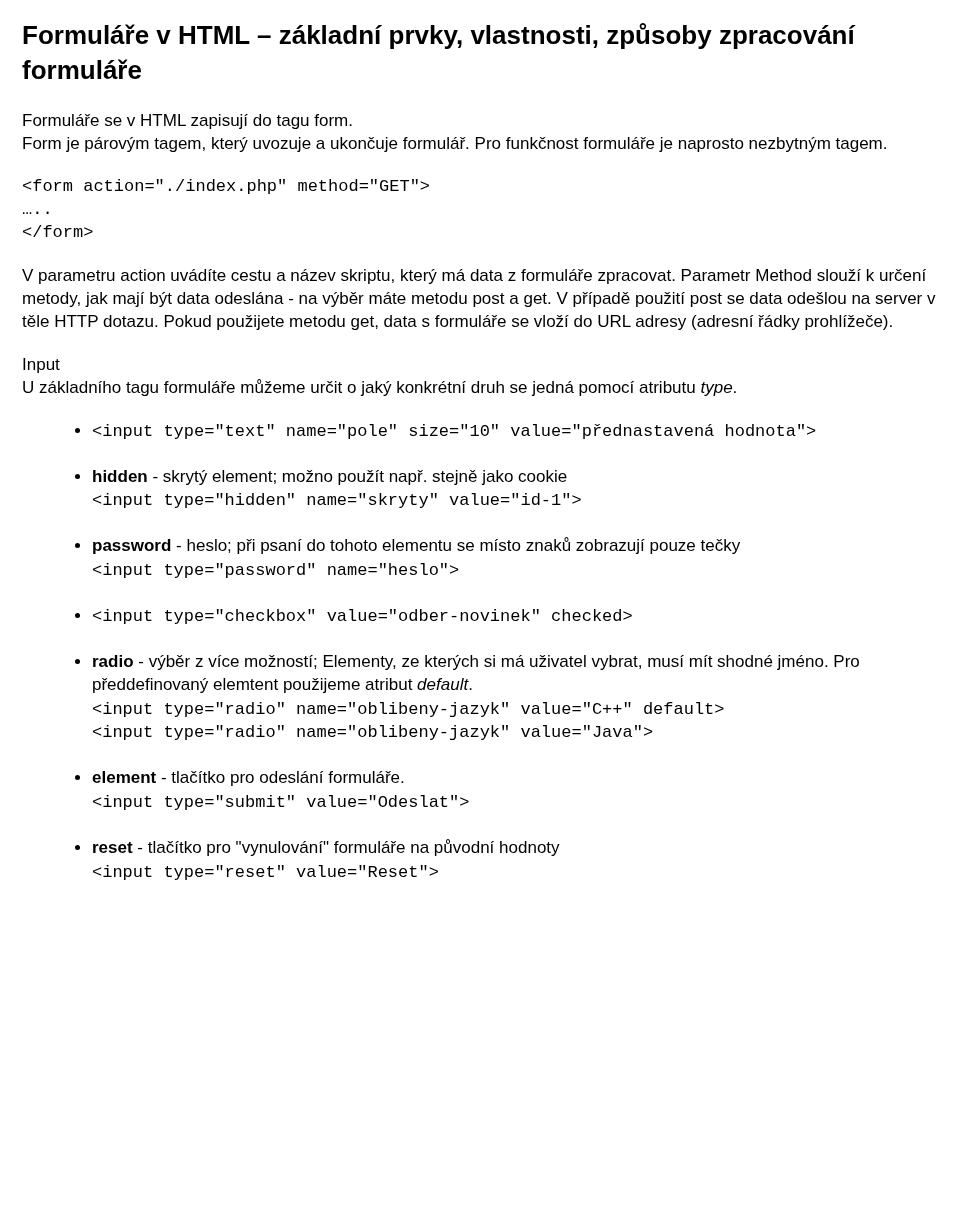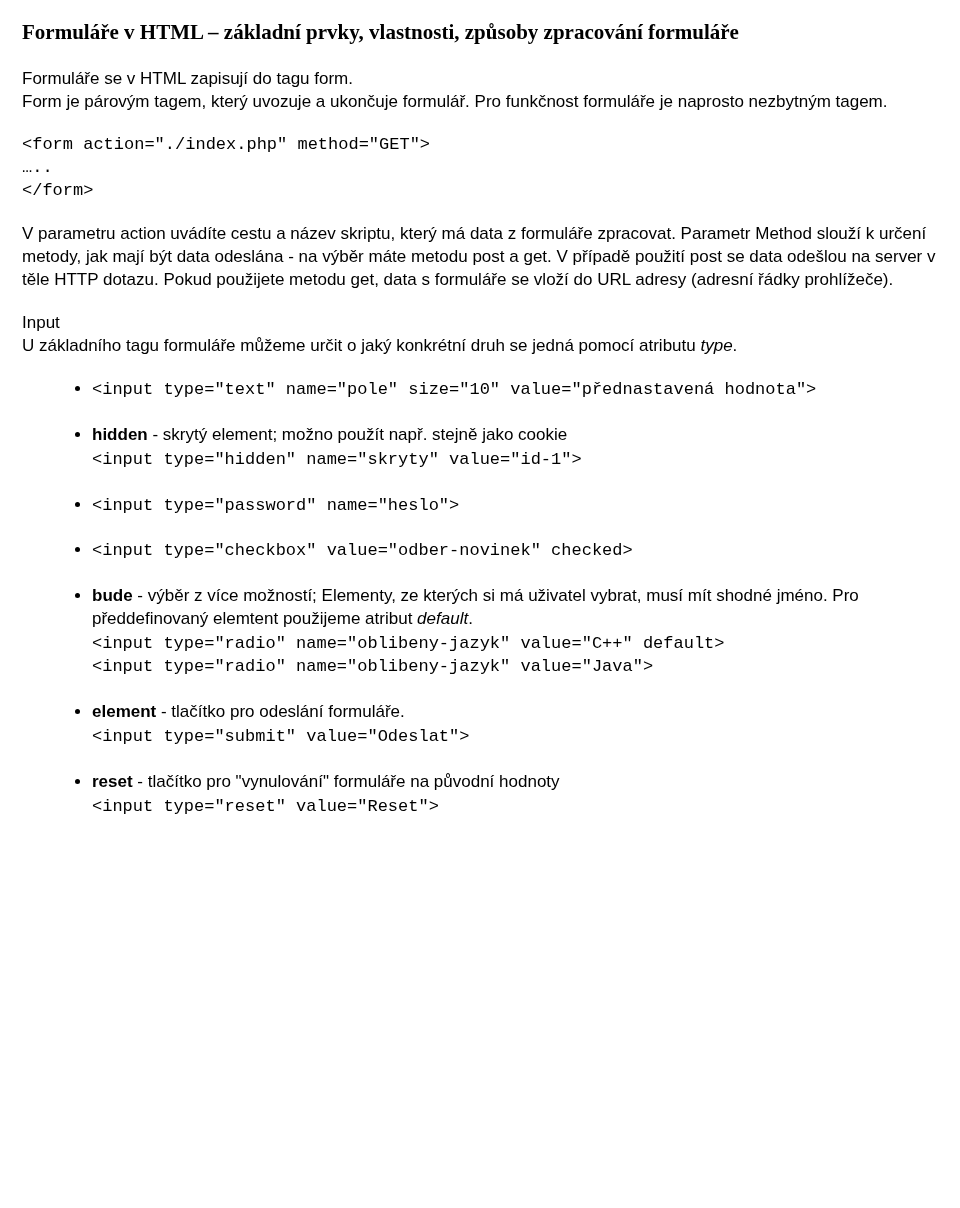--- a/index.html
+++ b/index.html
@@ -7,24 +7,23 @@
     font-size: 17px;
     line-height: 1.35;
     color: #000;
     margin: 0;
     padding: 18px 22px;
     width: 960px;
     box-sizing: border-box;
     background: #fff;
   }
   h1 {
-    font-size: 21px;
+    font-size: 26px;
     font-weight: bold;
     margin: 0 0 22px 0;
-    font-family: Liberation Serif, serif;
   }
   p { margin: 0 0 20px 0; }
   .code {
     font-family: "Courier New", Courier, monospace;
     white-space: pre;
     font-size: 17px;
     line-height: 1.35;
   }
   .underline { }
   ul.bullets {
@@ -65,30 +64,33 @@
   </li>
 
   <li>
     <div class="li-text">
       <span class="b">hidden</span><span> - skrytý element; možno použít např. stejně jako cookie</span>
     </div>
     <div class="code">&lt;input type="hidden" name="skryty" value="id-1"&gt;</div>
   </li>
 
   <li>
+    <div class="li-text">
+      <span class="b">password</span><span> - heslo; při psaní do tohoto elementu se místo znaků zobrazují pouze tečky</span>
+    </div>
     <div class="code">&lt;input type="password" name="heslo"&gt;</div>
   </li>
 
   <li>
     <div class="code">&lt;input type="checkbox" value="odber-novinek" checked&gt;</div>
   </li>
 
   <li>
     <div class="li-text">
-      <span class="b">bude</span><span> - výběr z více možností; Elementy, ze kterých si má uživatel vybrat, musí mít shodné jméno. Pro předdefinovaný elemtent použijeme atribut </span><span class="i">default</span><span>.</span>
+      <span class="b">radio</span><span> - výběr z více možností; Elementy, ze kterých si má uživatel vybrat, musí mít shodné jméno. Pro předdefinovaný elemtent použijeme atribut </span><span class="i">default</span><span>.</span>
     </div>
     <div class="code">&lt;input type="radio" name="oblibeny-jazyk" value="C++" default&gt;
 &lt;input type="radio" name="oblibeny-jazyk" value="Java"&gt;</div>
   </li>
 
   <li>
     <div class="li-text">
       <span class="b">element</span><span> - tlačítko pro odeslání formuláře.</span>
     </div>
     <div class="code">&lt;input type="submit" value="Odeslat"&gt;</div>

